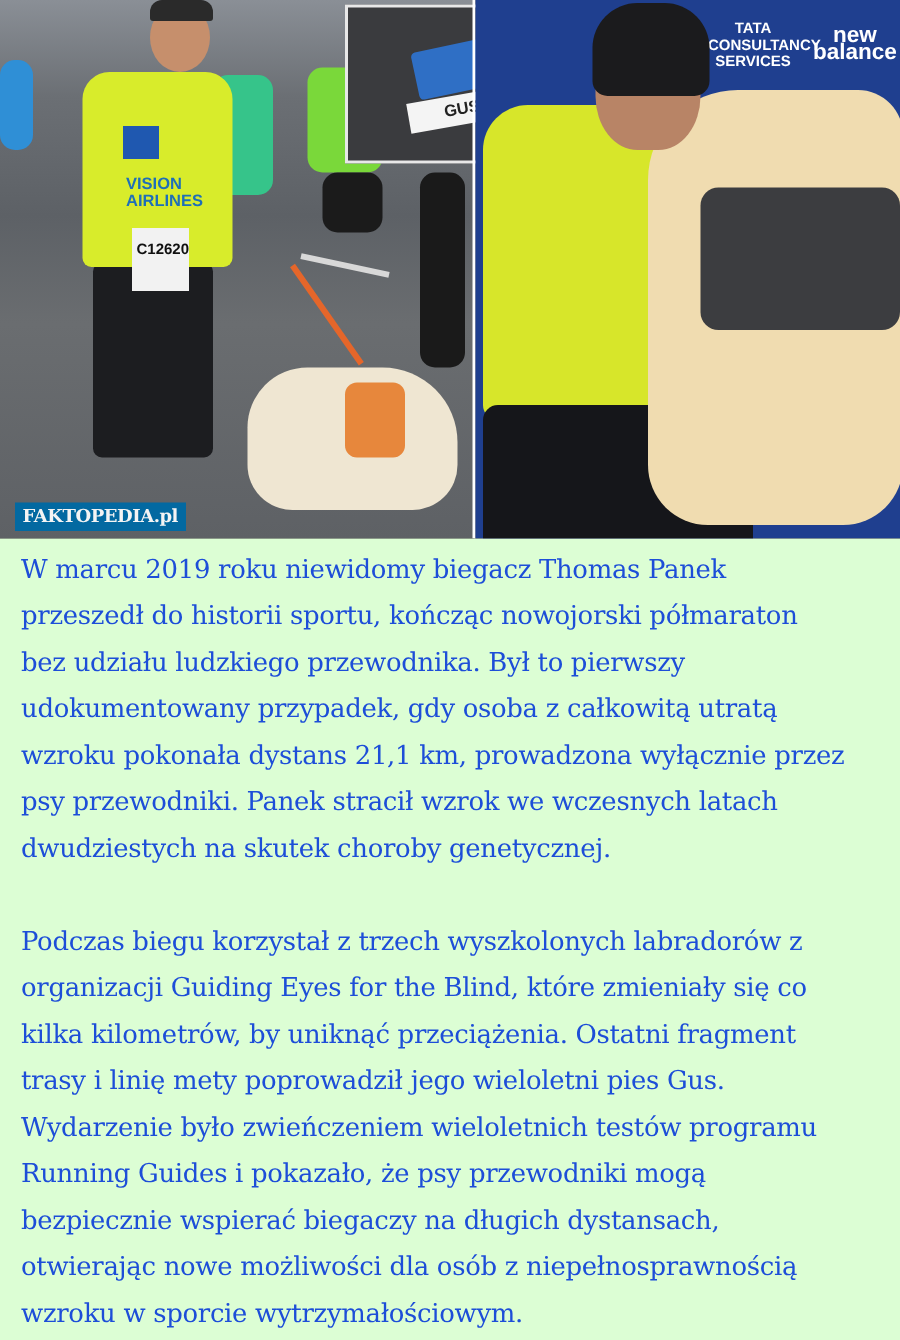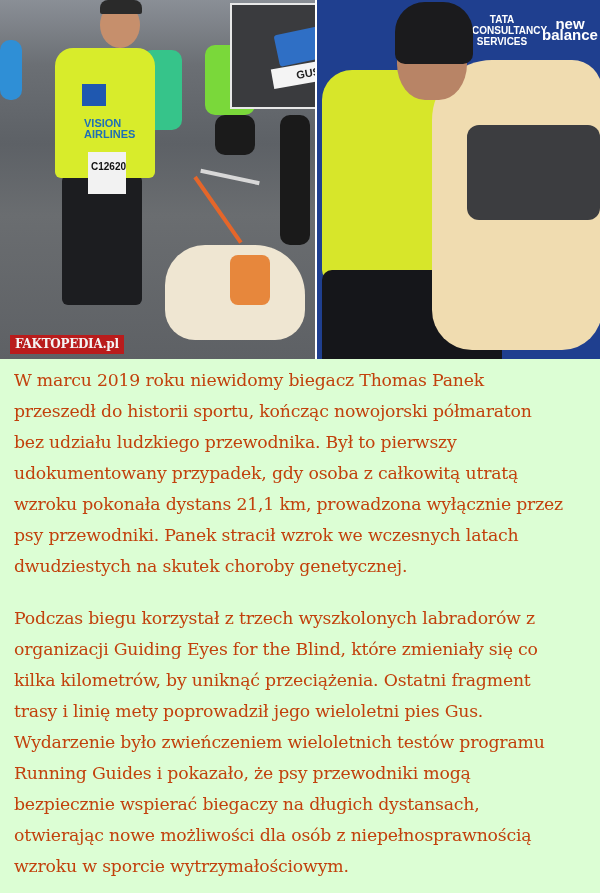--- a/index.html
+++ b/index.html
@@ -24,24 +24,24 @@
     .inset-label { position:absolute; left:40px; top:58px; width:72px; height:20px; background:#f4f4f4; font:bold 11px "Liberation Sans", sans-serif; text-align:center; line-height:20px; color:#222; transform:rotate(-10deg); }
     .right { position:absolute; left:317px; top:0; width:328px; height:359px; background:#1f3f8f; }
     .divider { position:absolute; left:315px; top:0; width:2px; height:359px; background:#ffffff; }
     .sponsor { position:absolute; color:#fff; font:bold 10px "Liberation Sans", sans-serif; line-height:11px; text-align:center; }
     .r-shirt { position:absolute; left:5px; top:70px; width:115px; height:210px; background:#d7e62a; border-radius:30px 10px 10px 10px; }
     .r-legs { position:absolute; left:5px; top:270px; width:180px; height:89px; background:#15161a; border-radius:10px 30px 0 0; }
     .r-head { position:absolute; left:80px; top:10px; width:70px; height:90px; background:#b88466; border-radius:40%; }
     .r-cap { position:absolute; left:78px; top:2px; width:78px; height:62px; background:#1b1b1d; border-radius:30px 30px 10px 10px; }
     .r-dog { position:absolute; left:115px; top:60px; width:170px; height:290px; background:#f0dcb0; border-radius:60px 30px 40px 40px; }
     .r-dog-coat { position:absolute; left:150px; top:125px; width:133px; height:95px; background:#3c3d40; border-radius:12px; }
-    .watermark { position:absolute; left:10px; top:335px; height:19px; padding:0 5px; background:#b91c1c; color:#f4f4f4; font:bold 12px "DejaVu Serif", serif; line-height:19px; letter-spacing:-0.3px; }
-    .text-block { padding:6px 14px 0 14px; color:#c2410c; font-size:17.3px; line-height:31px; letter-spacing:-0.2px; }
+    .watermark { position:absolute; left:10px; top:335px; height:19px; padding:0 5px; background:#0369a1; color:#f4f4f4; font:bold 12px "DejaVu Serif", serif; line-height:19px; letter-spacing:-0.3px; }
+    .text-block { padding:6px 14px 0 14px; color:#1d4ed8; font-size:17.3px; line-height:31px; letter-spacing:-0.2px; }
     .para { margin:0; white-space:pre-line; }
-    .para + .para { margin-top:21px; }
+    .para + .para { margin-top:31px; }
   </style>
 </head>
 <body>
 
 <div class="photo">
   <div class="left">
     <div class="road-line" style="left:200px;top:175px;width:60px;"></div>
     <div class="bg-runner" style="left:0;top:40px;width:22px;height:60px;background:#2f8fd6;"></div>
     <div class="bg-runner" style="left:142px;top:50px;width:40px;height:80px;background:#36c48a;"></div>
     <div class="bg-runner" style="left:205px;top:45px;width:50px;height:70px;background:#7ad83a;"></div>

